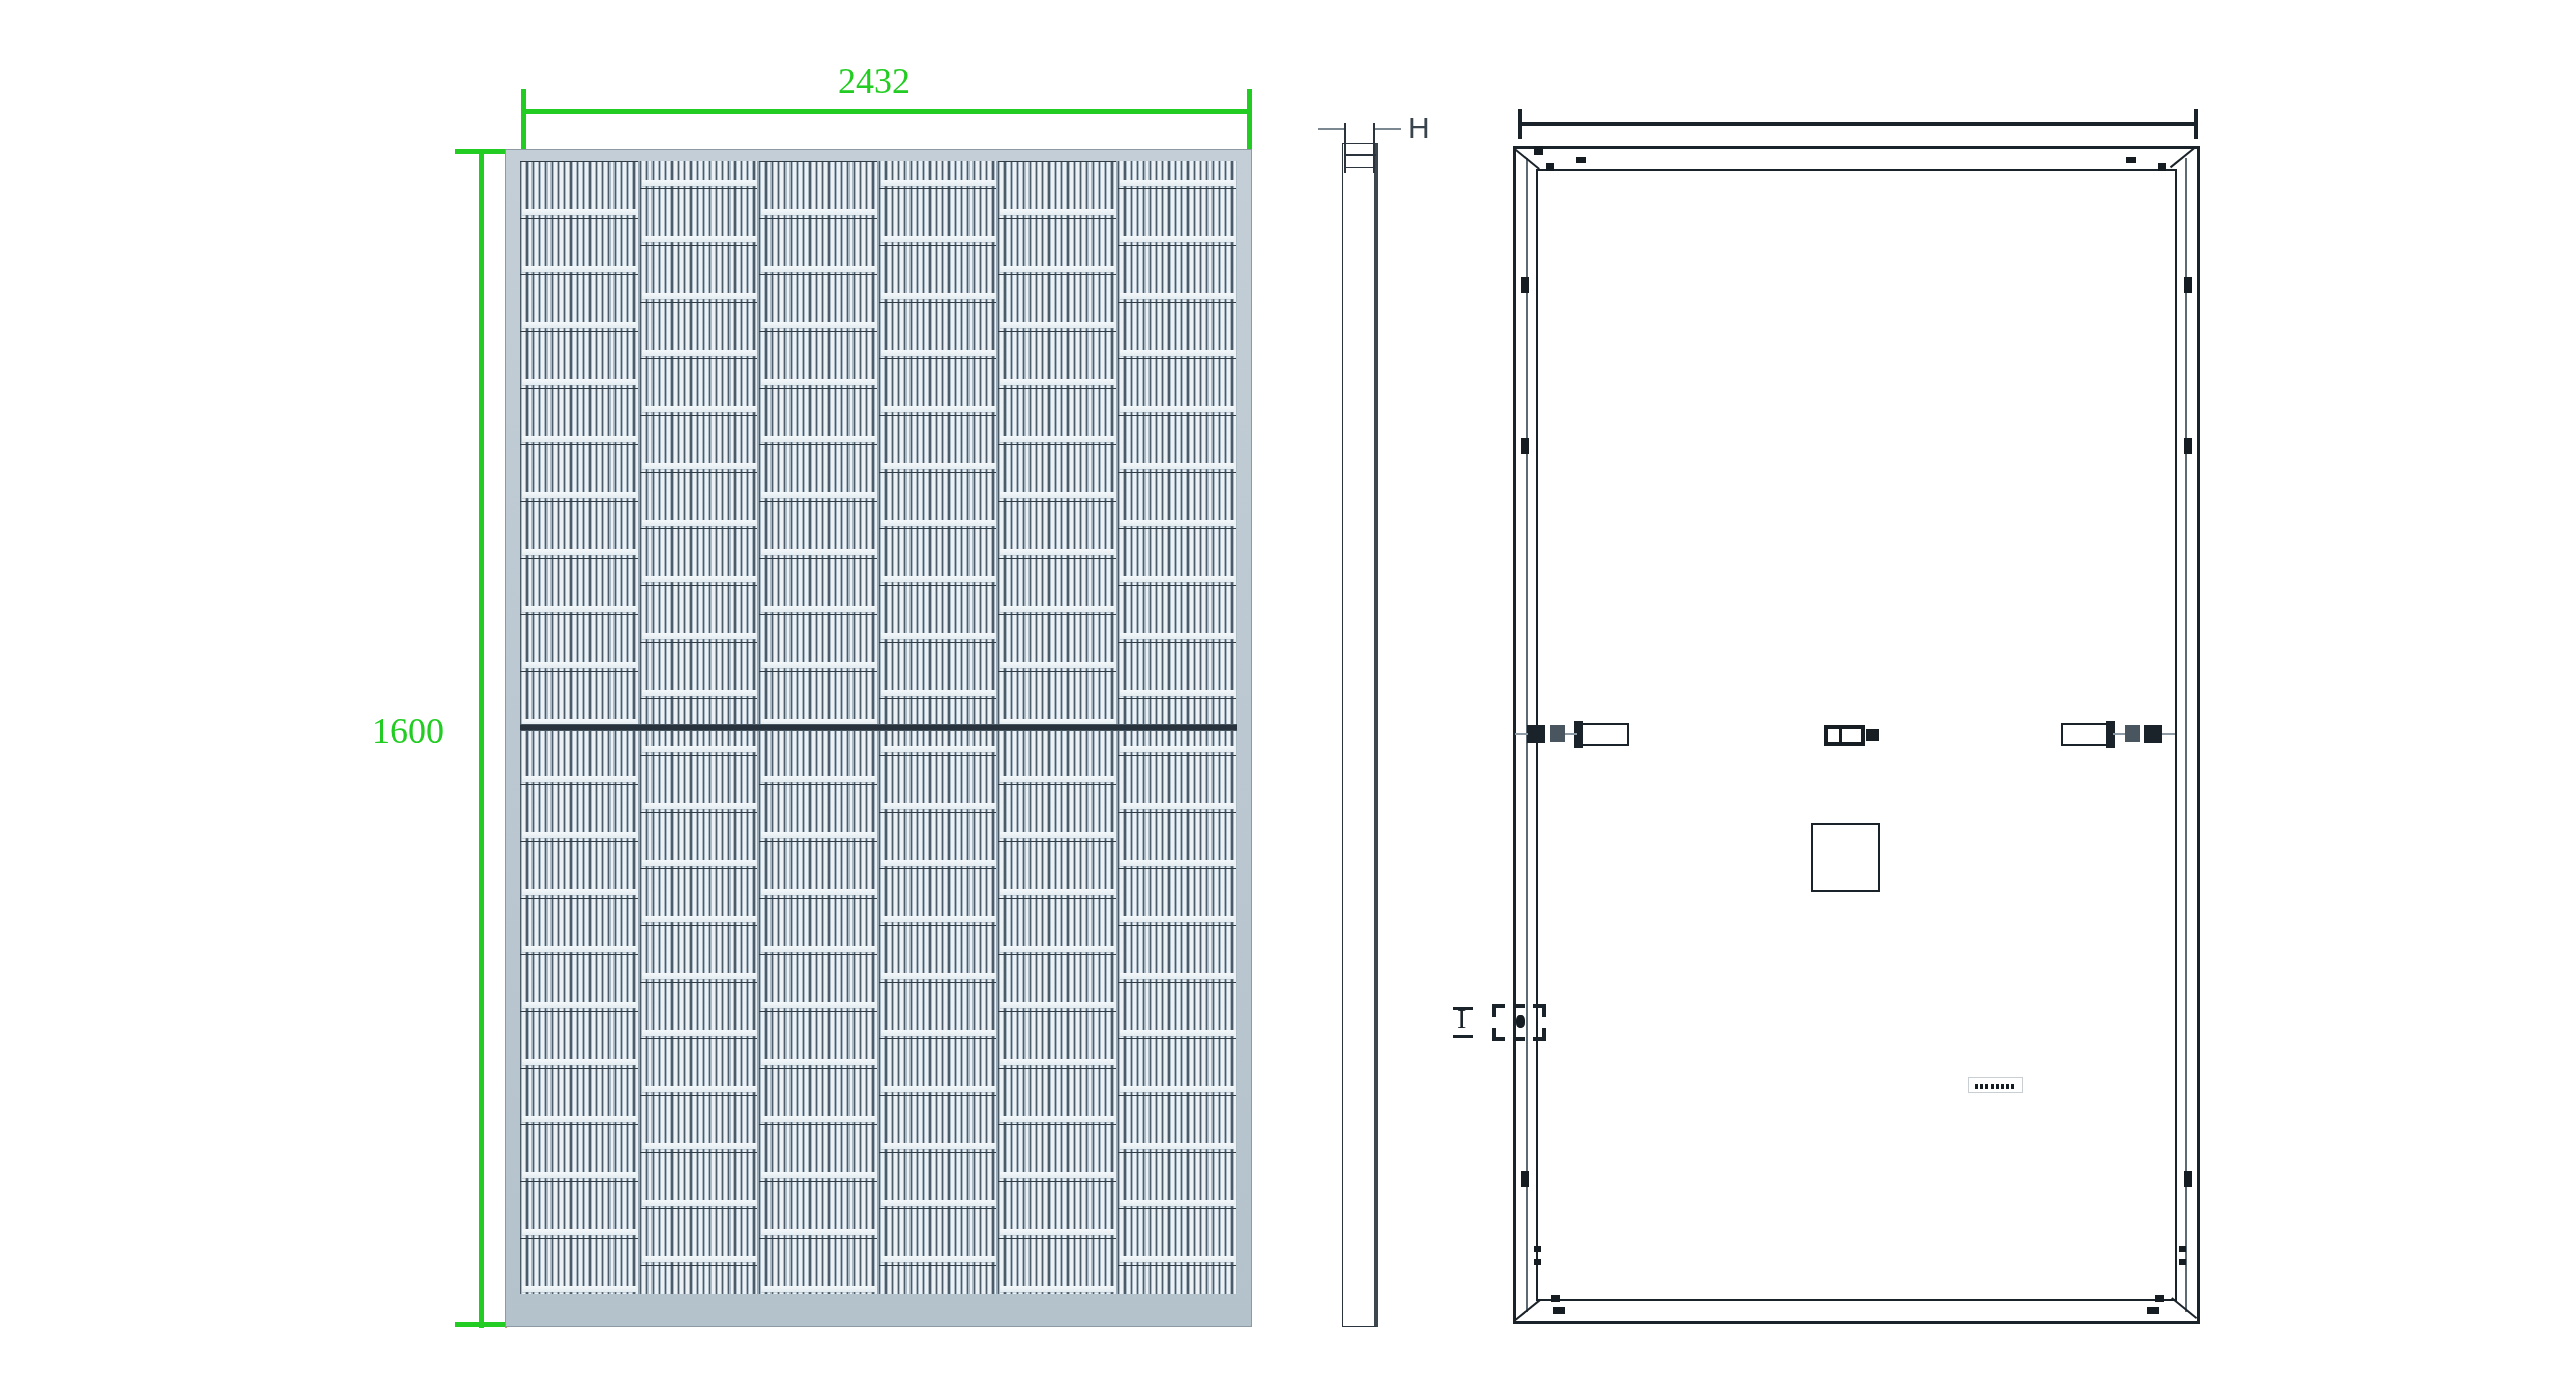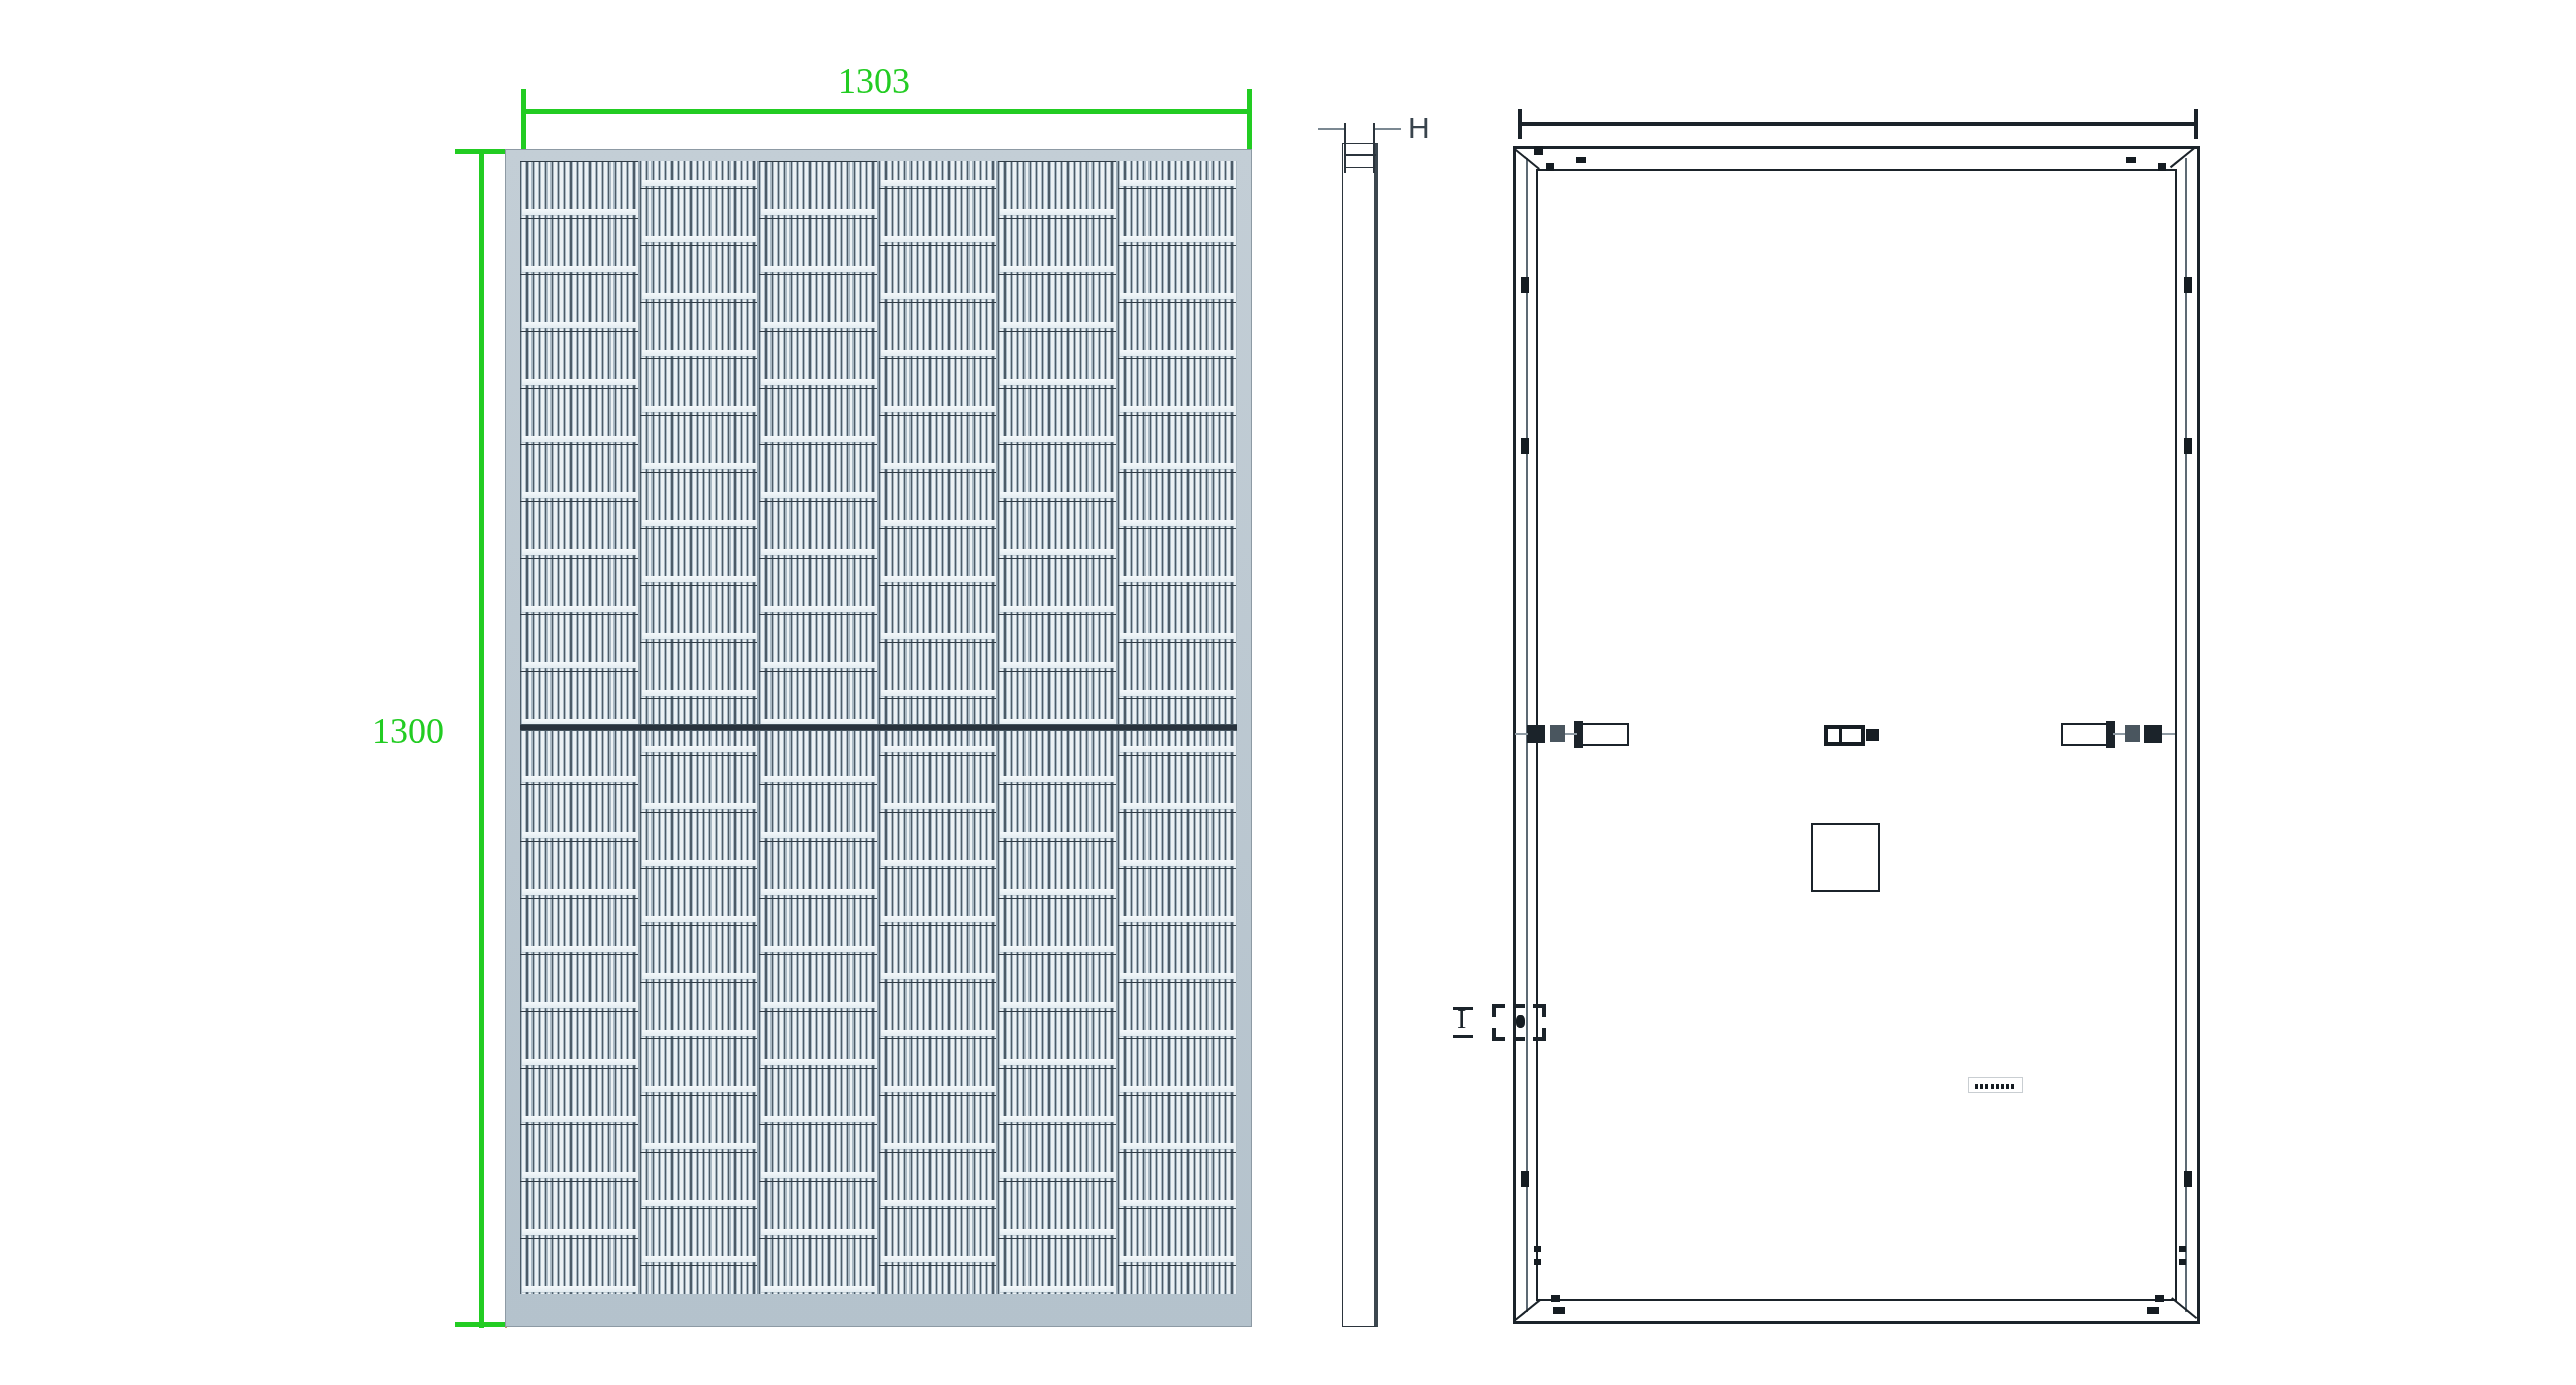--- a/index.html
+++ b/index.html
@@ -80,29 +80,29 @@
 <div class="stage">
 
   <div class="dim-green" style="left:521px;top:109px;width:731px;height:5.2px;"></div>
 
   <div class="dim-green" style="left:521px;top:89px;width:5.2px;height:68px;"></div>
 
   <div class="dim-green" style="left:1247px;top:89px;width:5.2px;height:68px;"></div>
 
   <div class="dim-green" style="left:455px;top:149px;width:71px;height:5.2px;"></div>
 
-  <div class="dim-label" style="left:838px;top:63px;font-size:36px;">1303</div>
+  <div class="dim-label" style="left:838px;top:63px;font-size:36px;">2432</div>
 
   <div class="dim-green" style="left:479px;top:149px;width:5.2px;height:1179px;"></div>
 
   <div class="dim-green" style="left:455px;top:149px;width:71px;height:5.2px;"></div>
 
   <div class="dim-green" style="left:455px;top:1322px;width:157px;height:5.2px;"></div>
 
-  <div class="dim-label" style="left:372px;top:713px;font-size:36px;">1300</div>
+  <div class="dim-label" style="left:372px;top:713px;font-size:36px;">1600</div>
 
   <div style="position:absolute;left:505px;top:149px;width:1.7px;height:1179px;background:#cc9966;"></div>
 
   <div id="front-view" style="left:505px;top:149px;width:747px;height:1178px;">
     <div class="panel-frame"></div>
 
     <div class="panel-inner" style="left:15px;top:11.5px;right:15px;bottom:33px;width:717px;height:1133px;">
 
     <div class="cell-col" style="left: 0px; width: 118px;">
           <div class="cell" style="top: -57px; height: 57px;">

